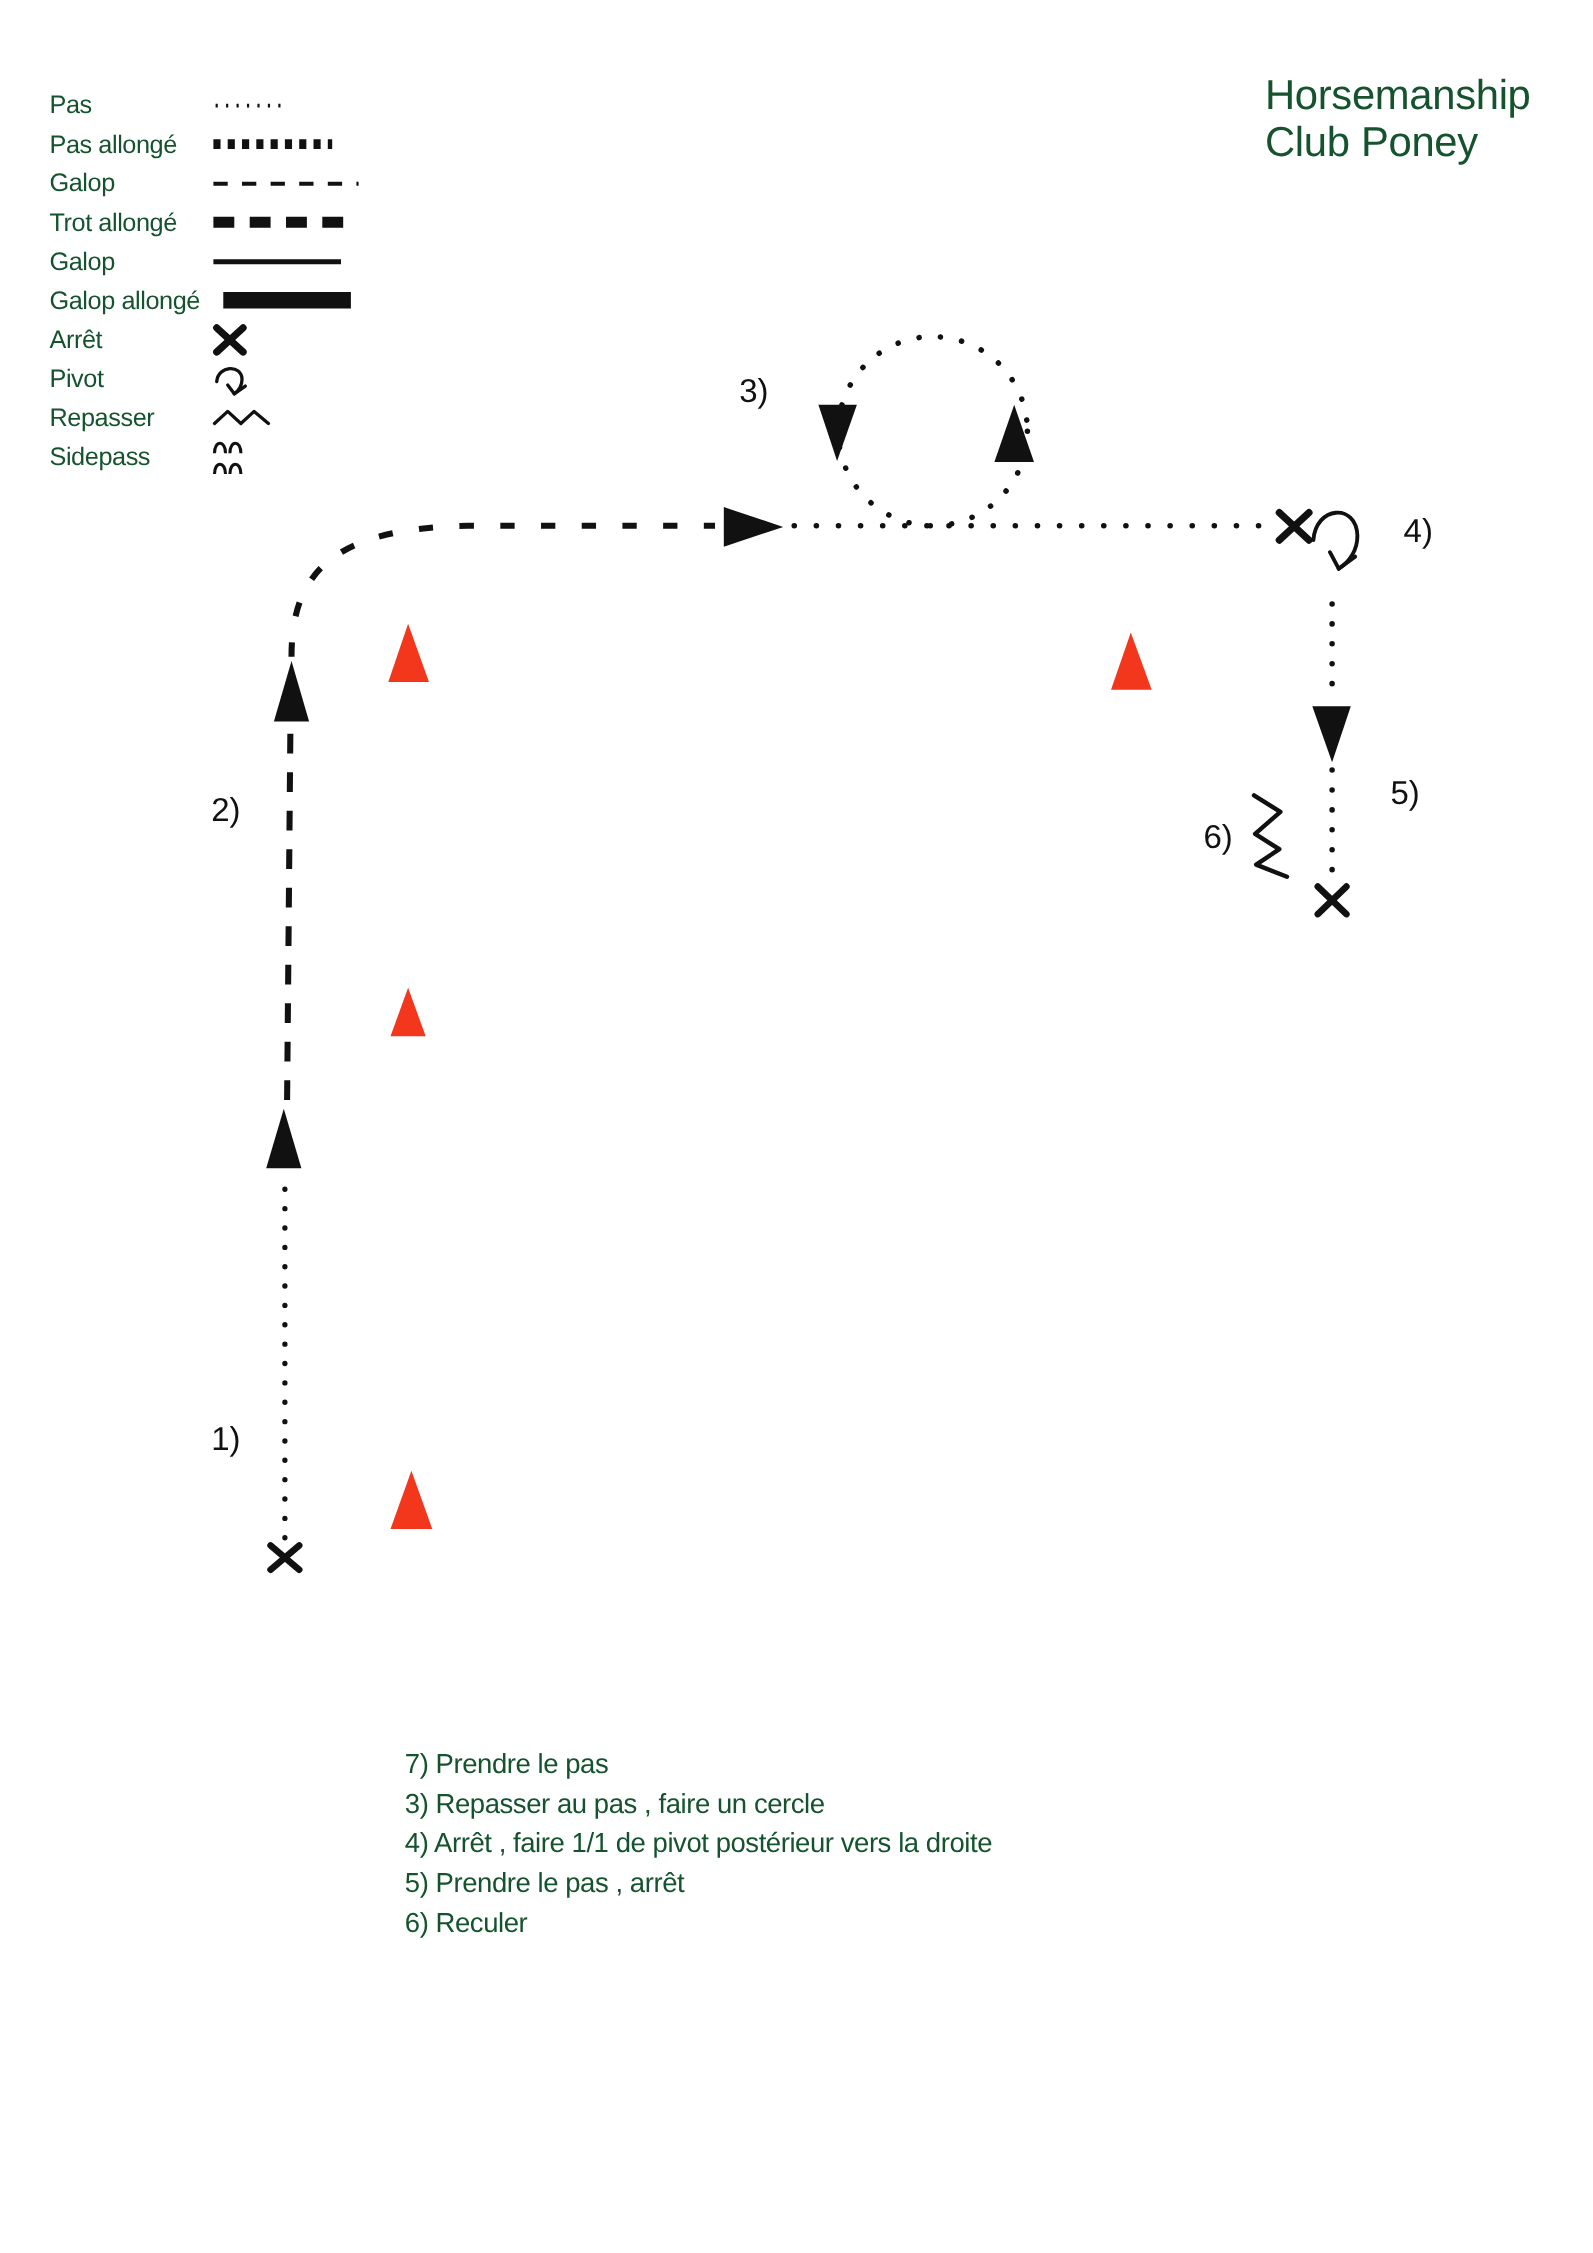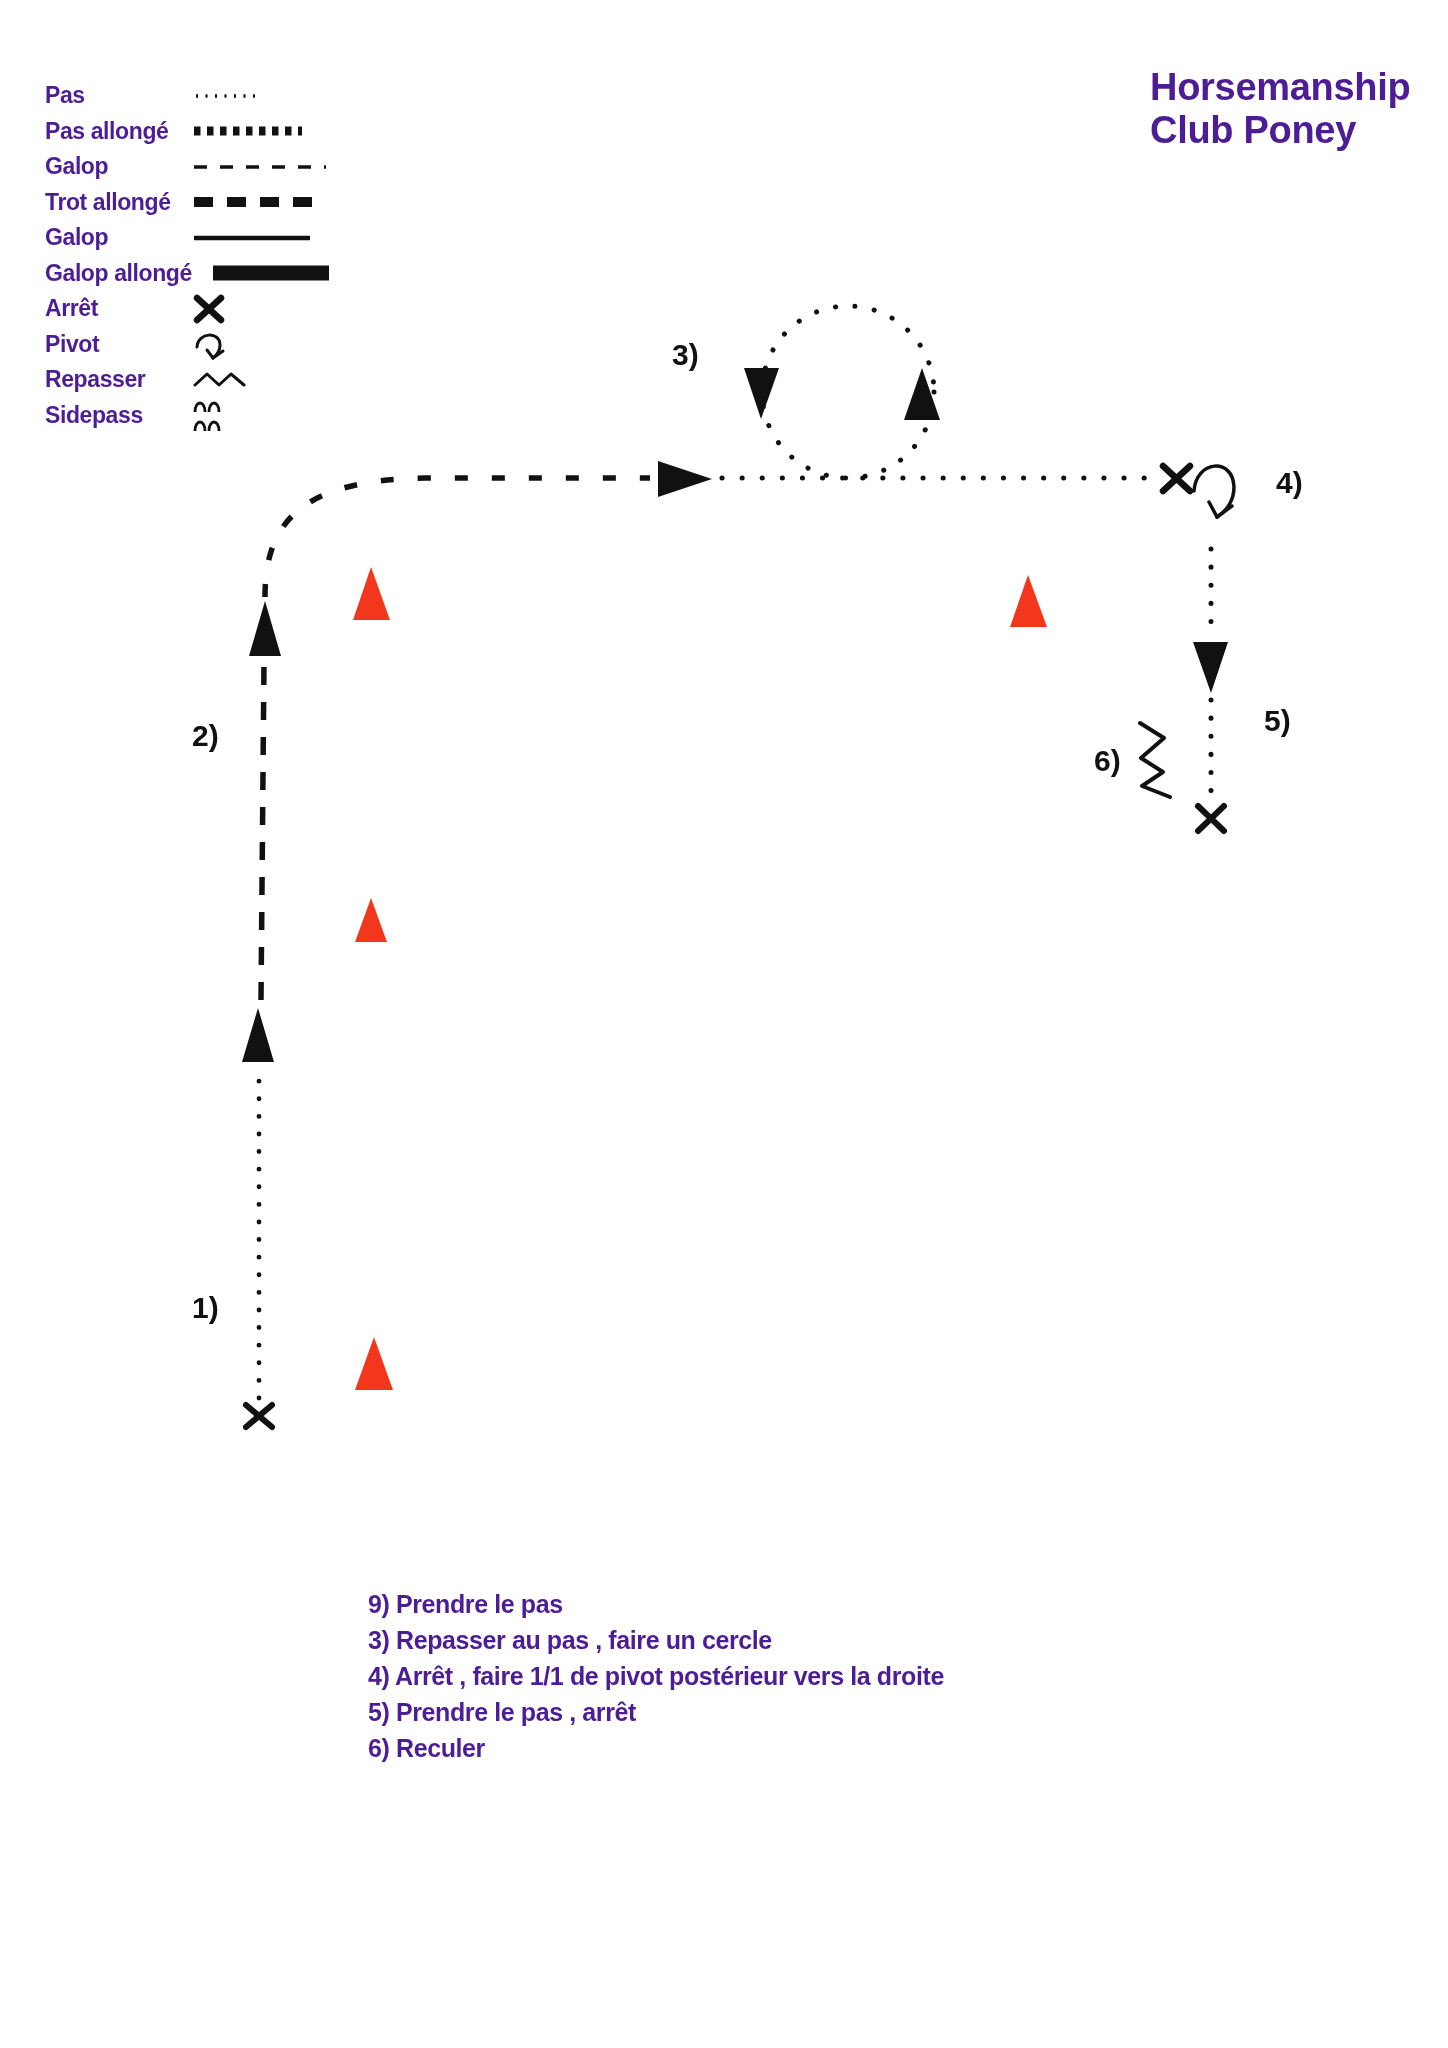--- a/index.html
+++ b/index.html
@@ -1,23 +1,22 @@
 <!DOCTYPE html>
 <html><head>
 <meta charset="utf-8">
 <style>
   html,body{margin:0;padding:0;background:#fff;}
   .page{
     position:relative;
     width:1448px;height:2048px;
     background:#ffffff;
     font-family:"Liberation Sans", sans-serif;
-    color:#4c1d95;
+    color:#14532d;
     overflow:hidden;
-    font-weight:bold;
   }
   
   .legend{
     position:absolute;left:45px;top:78px;
     display:flex;flex-direction:column;
   }
   .legend-row{
     display:flex;align-items:center;
     height:35.5px;
     gap:20px;
@@ -217,20 +216,20 @@
 
     <text x="192" y="1318">1)</text>
     <text x="192" y="746">2)</text>
     <text x="672" y="365">3)</text>
     <text x="1276" y="493">4)</text>
     <text x="1264" y="731">5)</text>
     <text x="1094" y="771">6)</text>
   </svg>
 
   <div class="instructions">
-    <div>9) Prendre le pas</div>
+    <div>7) Prendre le pas</div>
     <div>3) Repasser au pas , faire un cercle</div>
     <div>4) Arrêt , faire 1/1 de pivot postérieur vers la droite</div>
     <div>5) Prendre le pas , arrêt</div>
     <div>6) Reculer</div>
   </div>
 
 </div>
 
 </body></html>

